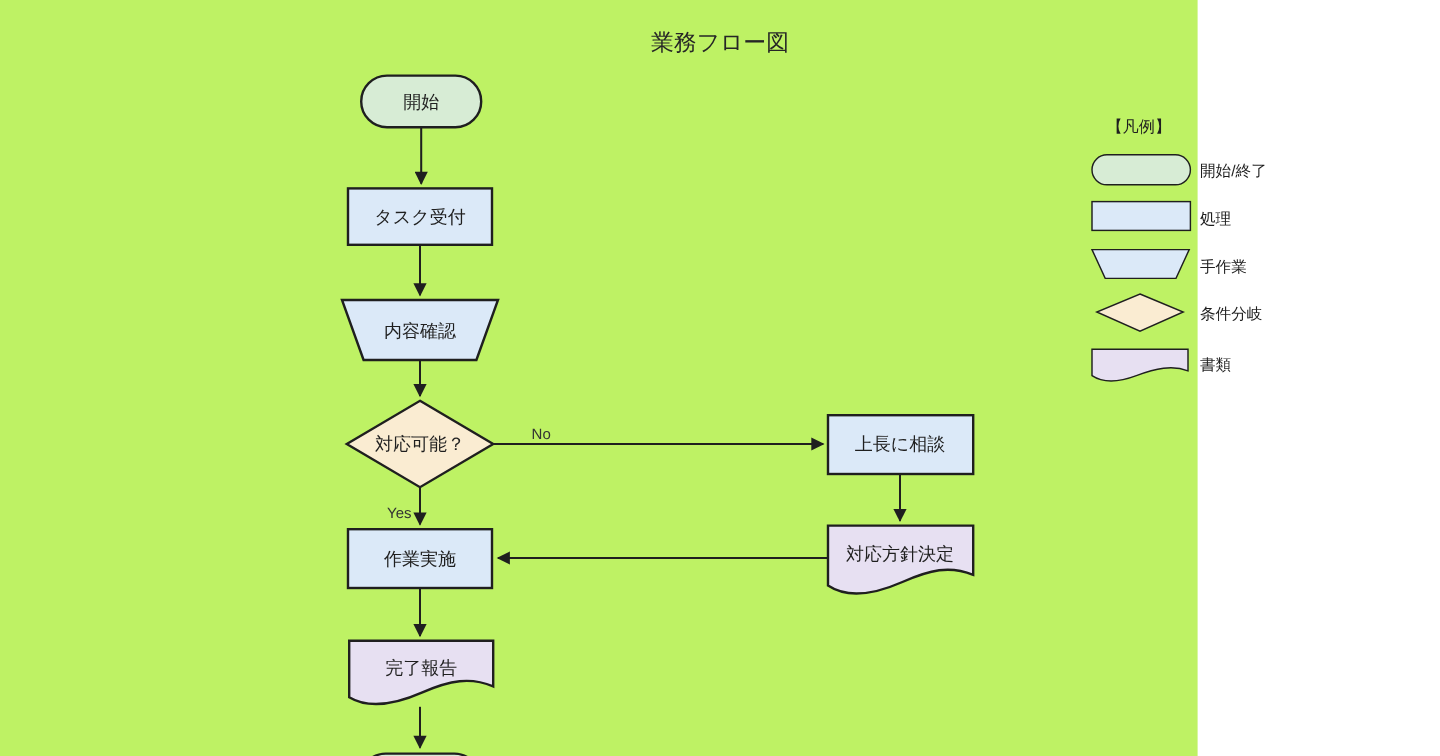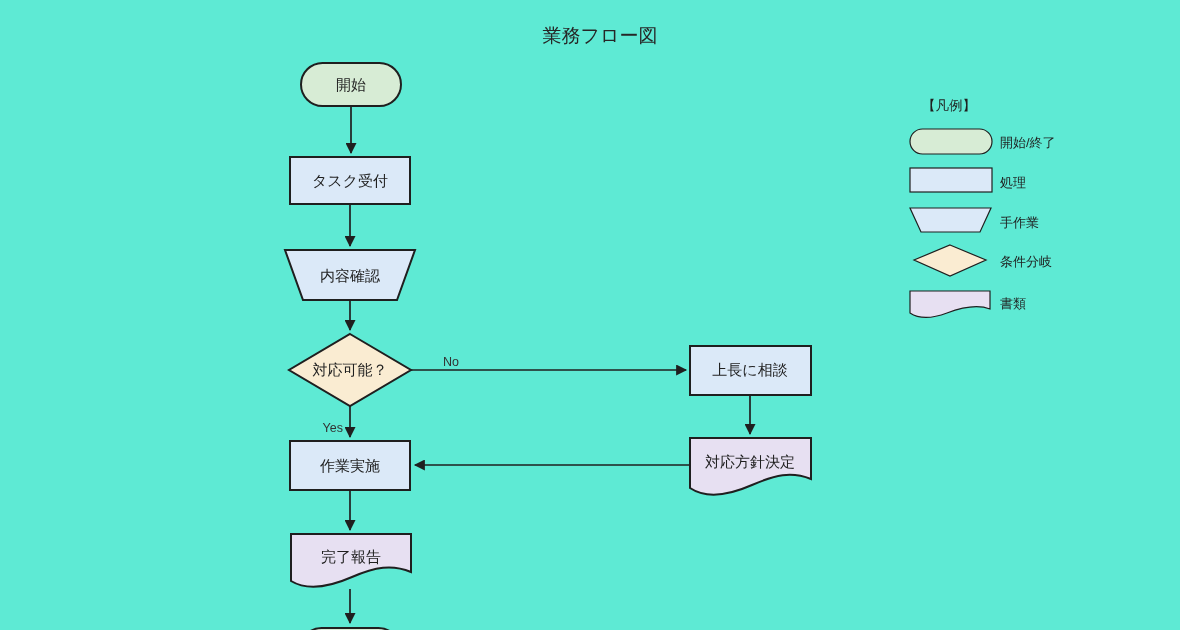--- a/index.html
+++ b/index.html
@@ -6,23 +6,23 @@
     margin: 0;
     padding: 0;
     background: #ffffff;
     width: 1200px;
     height: 630px;
     overflow: hidden;
     font-family: "Liberation Sans", "DejaVu Sans", sans-serif;
   }
   .canvas {
     position: relative;
-    width: 1180px;
+    width: 998px;
     height: 630px;
-    background: #5eead4;
+    background: #bef264;
   }
   svg { display: block; }
   text {
     font-family: "Liberation Sans", "DejaVu Sans", sans-serif;
     fill: #1f1f1f;
   }
   .node-label { font-size: 15px; }
   .edge-label { font-size: 12.5px; fill: #333333; }
   .legend-label { font-size: 13px; }
   .legend-header { font-size: 13.5px; }

